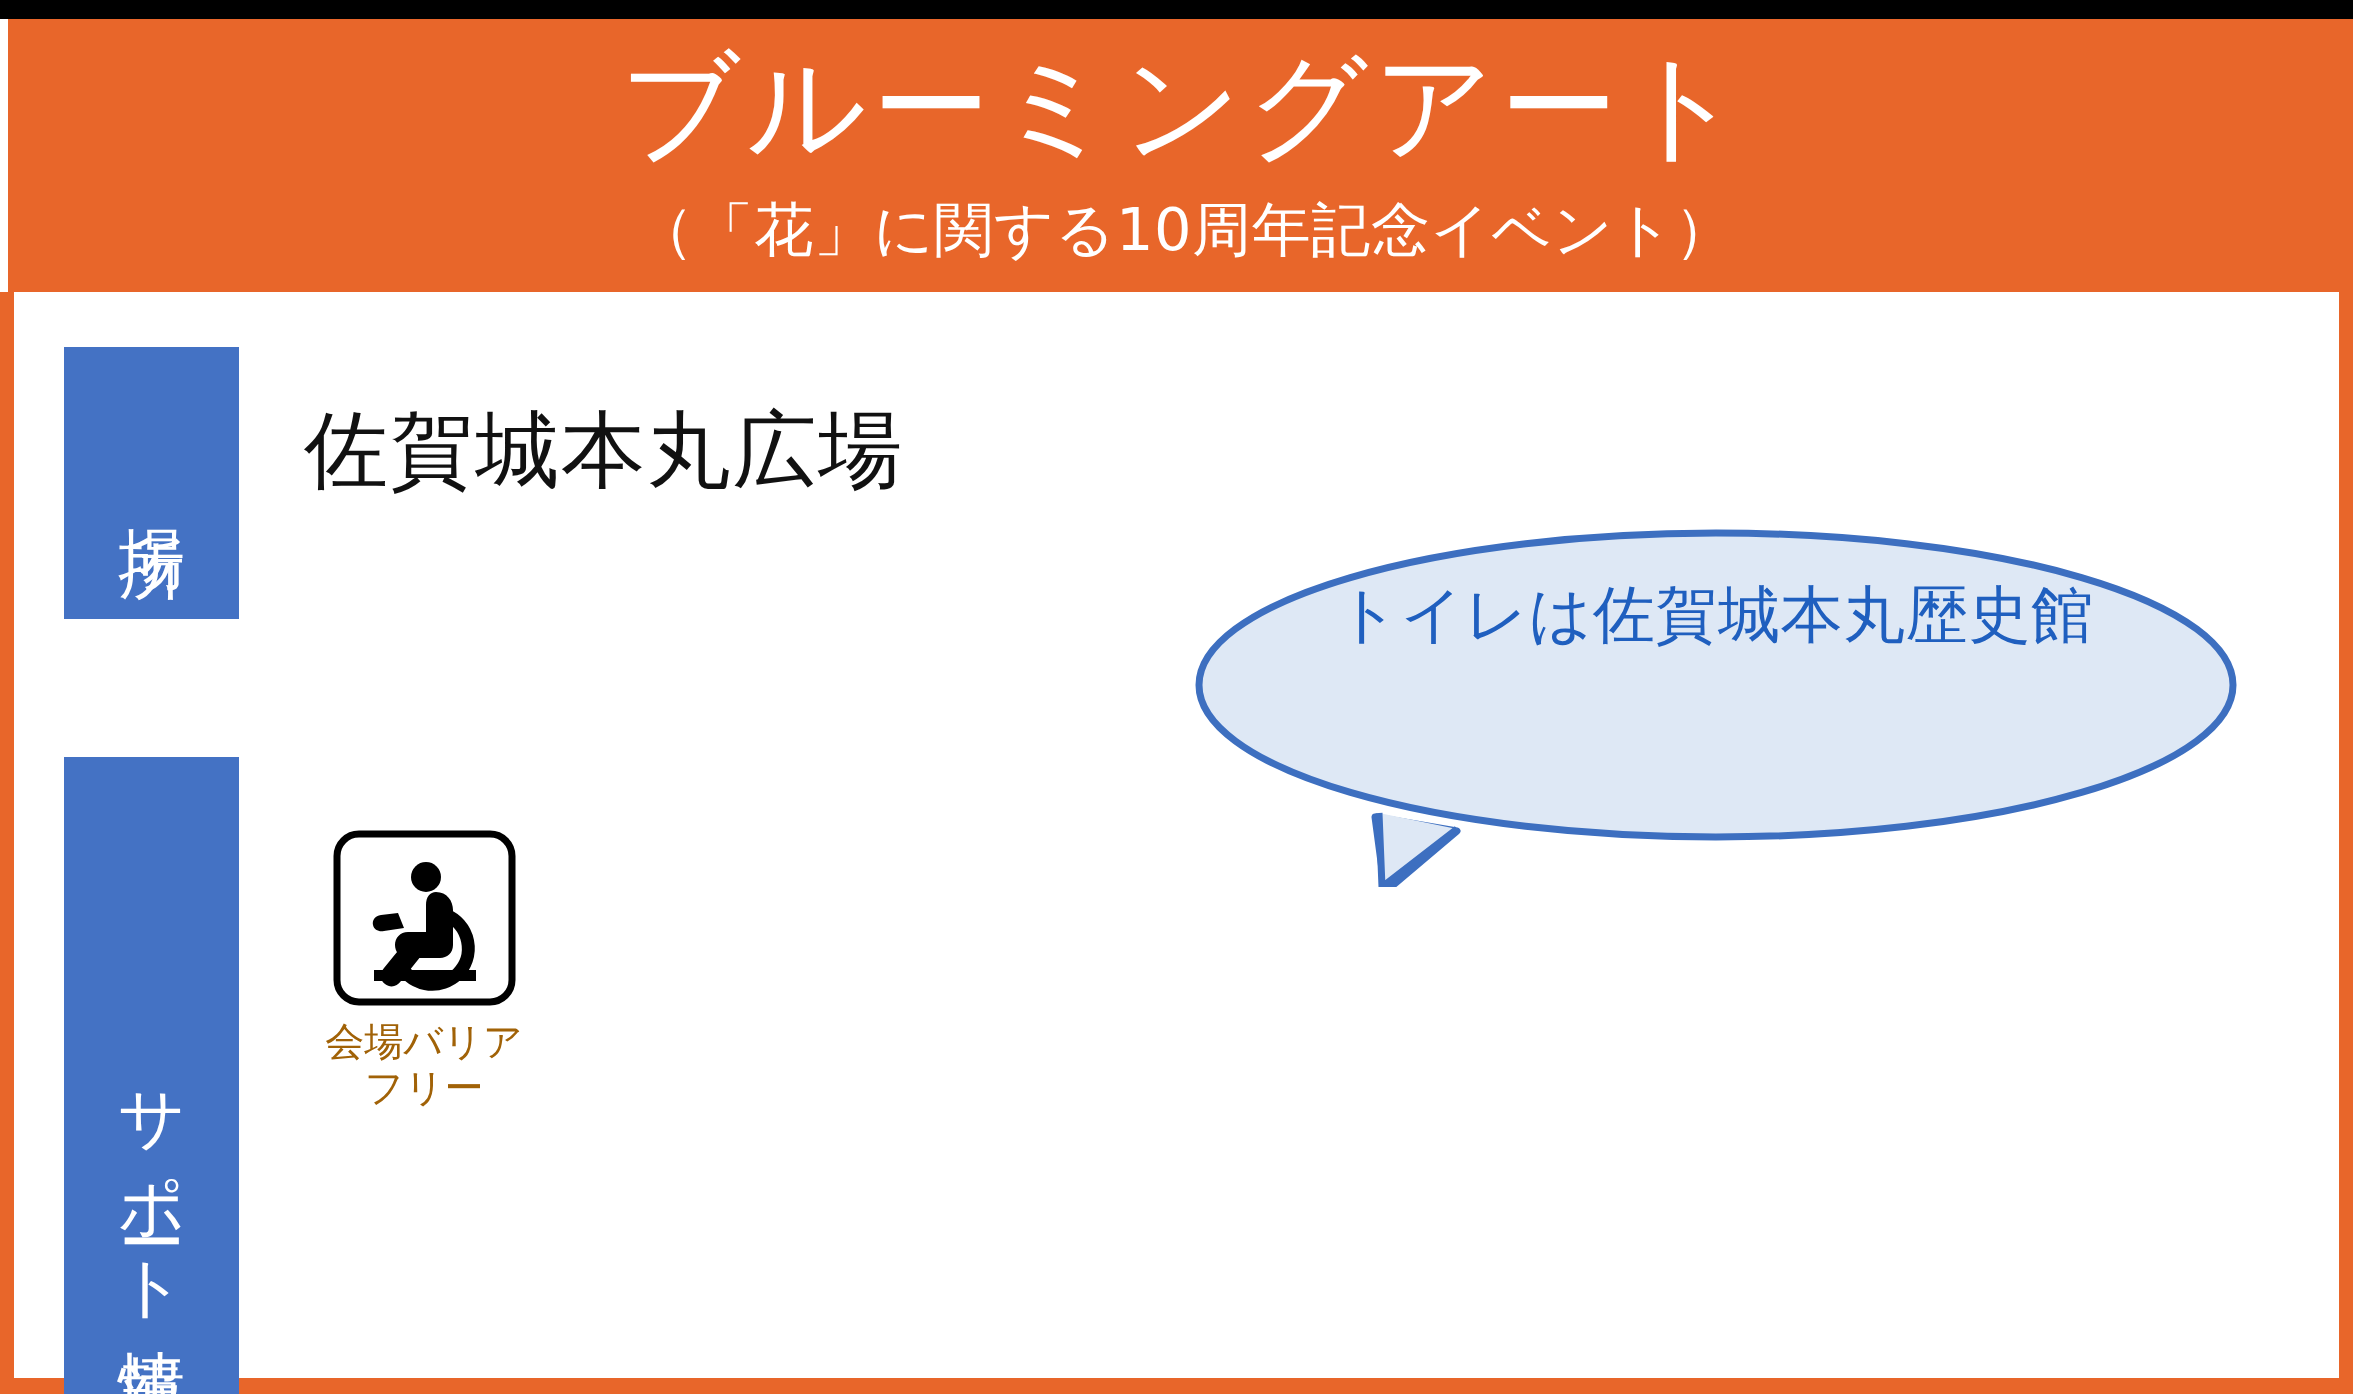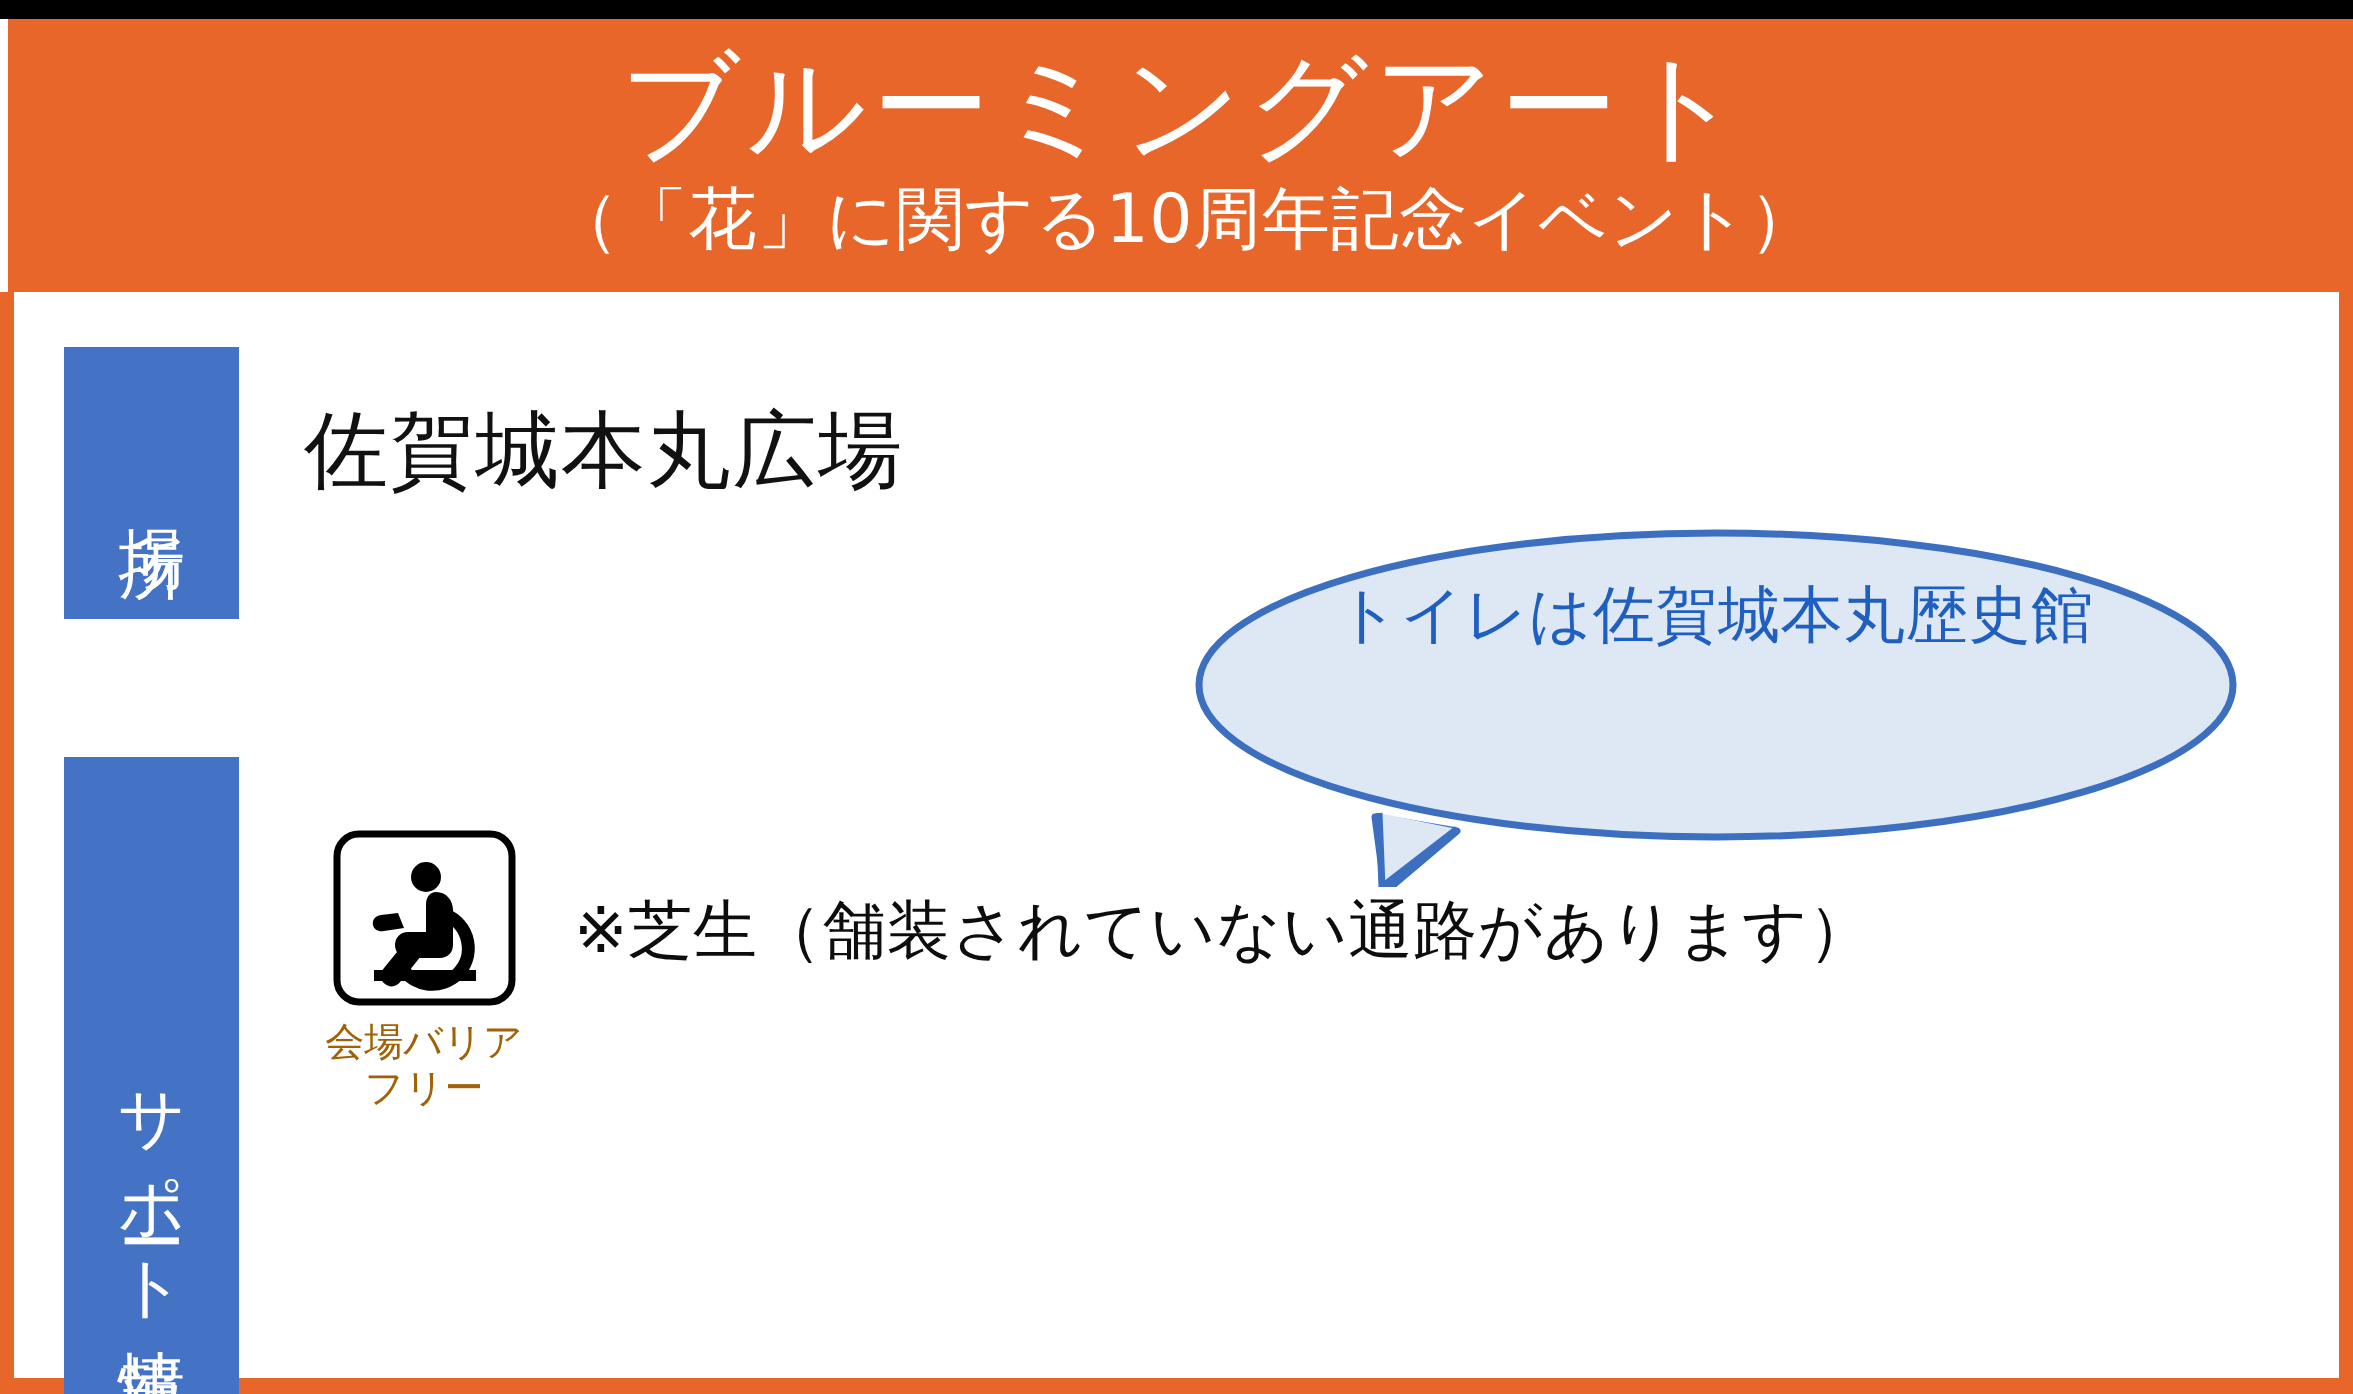--- a/index.html
+++ b/index.html
@@ -54,27 +54,27 @@
     line-height: 1.18;
     letter-spacing: 0.045em;
     font-weight: 400;
     white-space: nowrap;
     text-align: center;
     font-family: "DejaVu Sans", "Liberation Sans", sans-serif;
   }
 
   .header-subtitle {
     color: #ffffff;
-    font-size: 68px;
+    font-size: 59px;
     line-height: 1.15;
     letter-spacing: 0.01em;
     font-weight: 400;
     white-space: nowrap;
     text-align: center;
-    margin-top: 4px;
+    margin-top: 20px;
     font-family: "DejaVu Sans", "Liberation Sans", sans-serif;
   }
 
   
   .body-frame {
     position: absolute;
     left: 0;
     top: 292px;
     width: 2353px;
     height: 1102px;
@@ -247,18 +247,17 @@
 
             <rect x="42" y="141" width="102" height="11" fill="#000000"></rect>
           </svg>
         </div>
         <div class="access-caption">
           <div>会場バリア</div>
           <div>フリー</div>
         </div>
       </div>
 
-      <div class="surface-note">※芝生（舗装されていない通路があります）</div>
 
     </div>
   </div>
 
 </div>
 
 </body></html>

